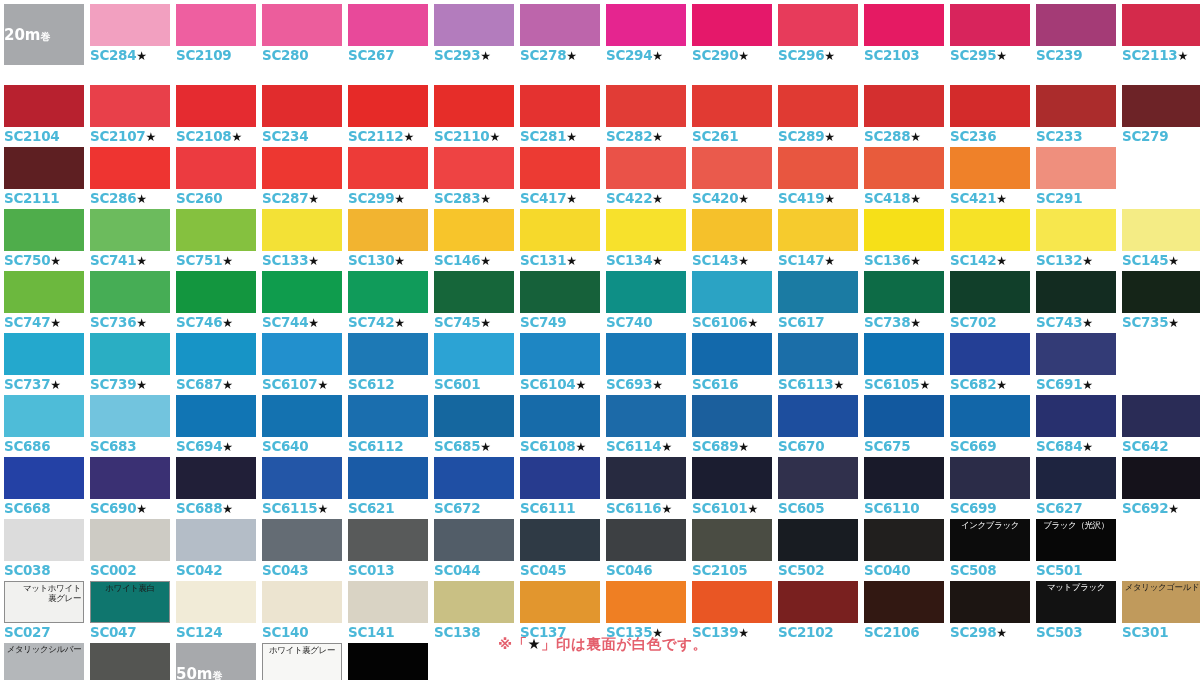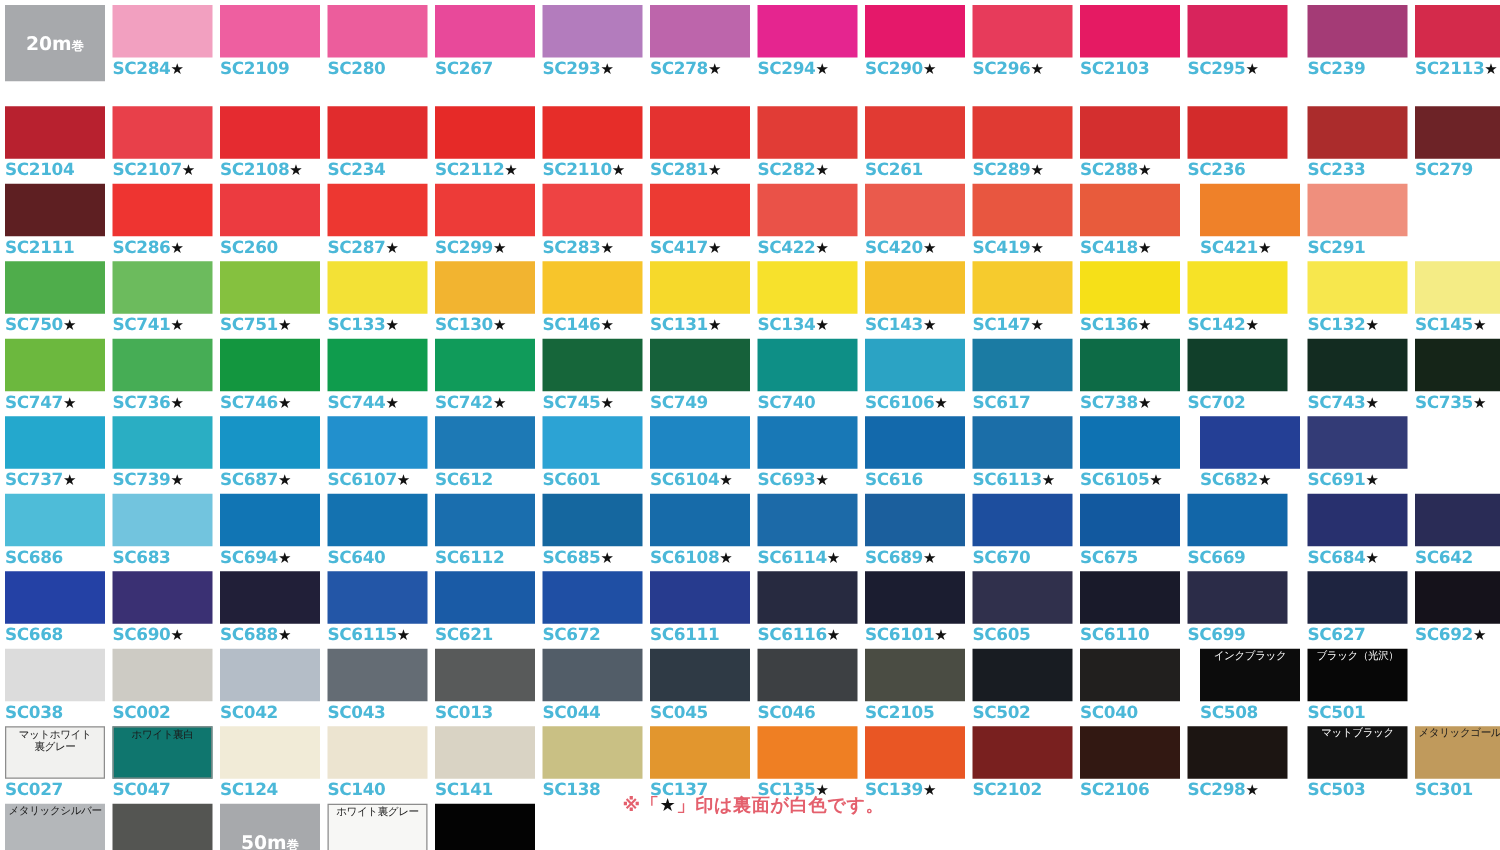--- a/index.html
+++ b/index.html
@@ -19,21 +19,21 @@
     display:flex;
     width:1196px;
     margin-bottom:1px;
   }
   .cell{
     width:80px;
     margin-right:6px;
     flex:0 0 auto;
     position:relative;
   }
-  .cell.gap{ margin-left:10px; }
+  .cell.gap{ margin-left:0; }
 
   .swatch{
     width:80px;
     height:42px;
     position:relative;
     box-sizing:border-box;
   }
   .swatch.bordered{
     border:1px solid #8d8d8d;
   }
@@ -47,21 +47,20 @@
     white-space:normal;
     text-align:center;
   }
   .swatch-note.dark{ color:#ffffff; }
   .swatch-note.light{ color:#1b1b1b; }
 
   .swatch-center{
     position:absolute;
     left:0;right:0;top:50%;
     transform:translateY(-50%);
-    text-align:center;
     color:#ffffff;
     font-size:15px;
     font-weight:bold;
     letter-spacing:0px;
     font-family:"DejaVu Sans",sans-serif;
   }
   .swatch-center .unit{ font-size:10px; }
 
   .code{
     height:19px;
@@ -609,21 +608,21 @@
       <div class="cell">
         <div class="swatch" style="background: rgb(7, 7, 7);">
           <div class="swatch-note dark">ブラック（光沢）</div>
         </div>
         <div class="code">SC501</div>
       </div>
     </div>
     <div class="row">
       <div class="cell">
         <div class="swatch bordered" style="background: rgb(241, 241, 239);">
-          <div class="swatch-note light" style="white-space: pre-line; text-align: center;">マットホワイト
+          <div class="swatch-note light" style="white-space: pre-line; text-align: right;">マットホワイト
 裏グレー</div>
         </div>
         <div class="code">SC027</div>
       </div>
       <div class="cell">
         <div class="swatch bordered" style="background: #0f766e;">
           <div class="swatch-note light">ホワイト裏白</div>
         </div>
         <div class="code">SC047</div>
       </div>

